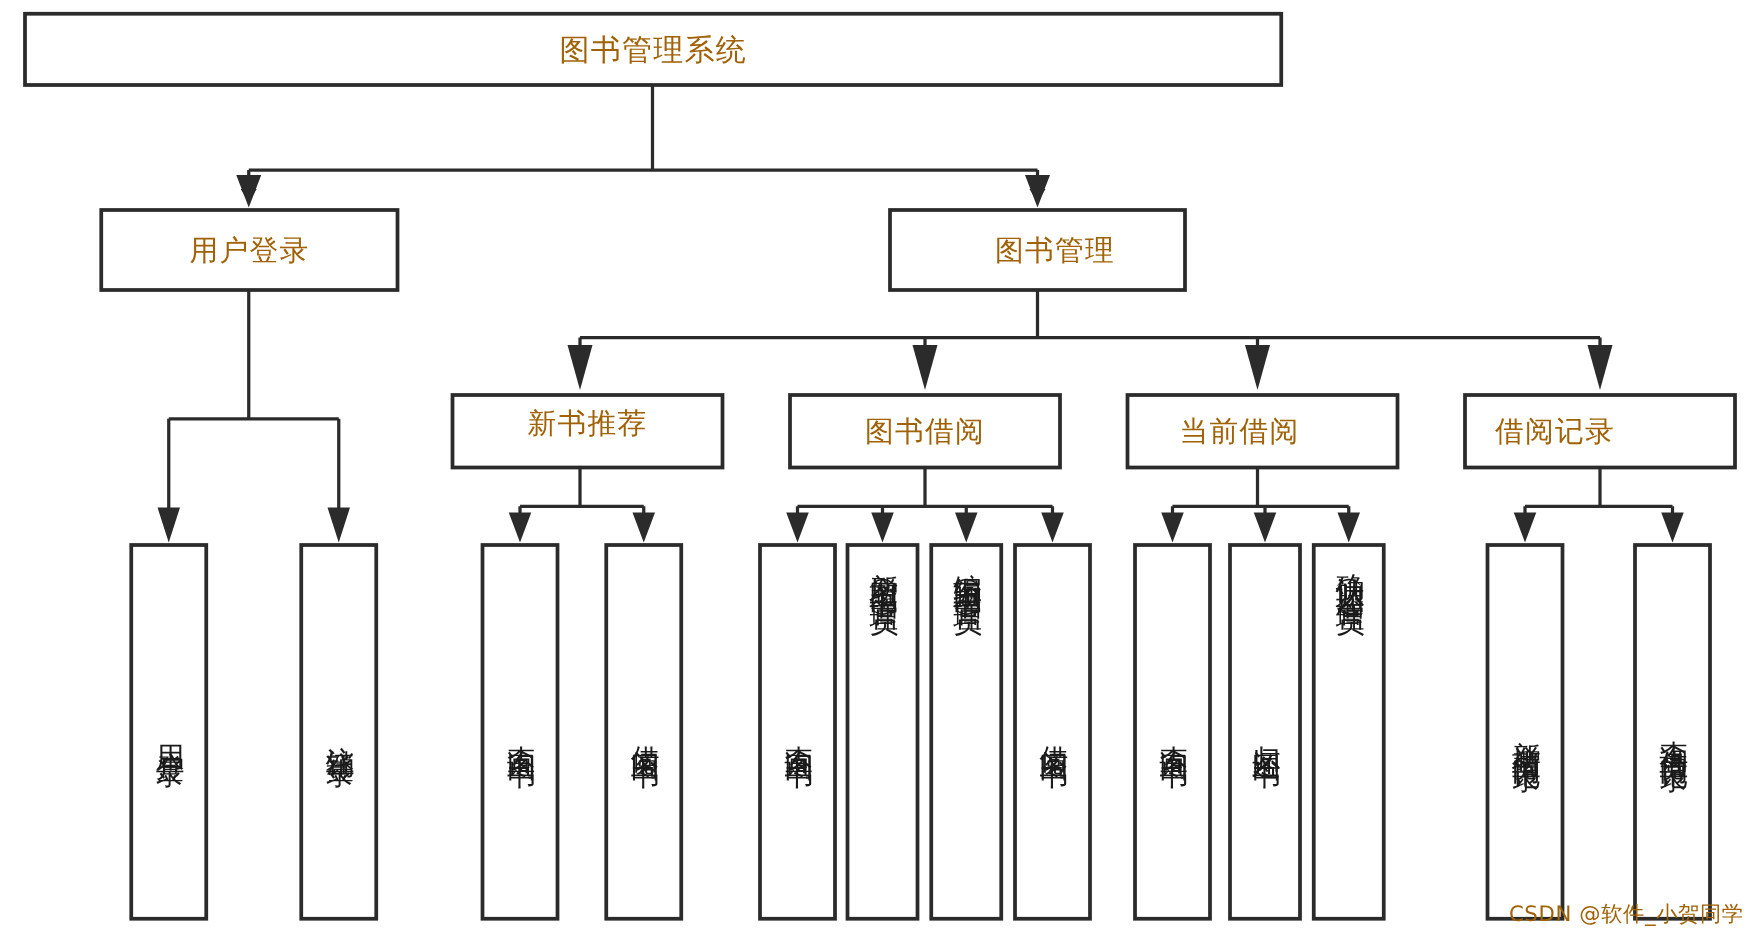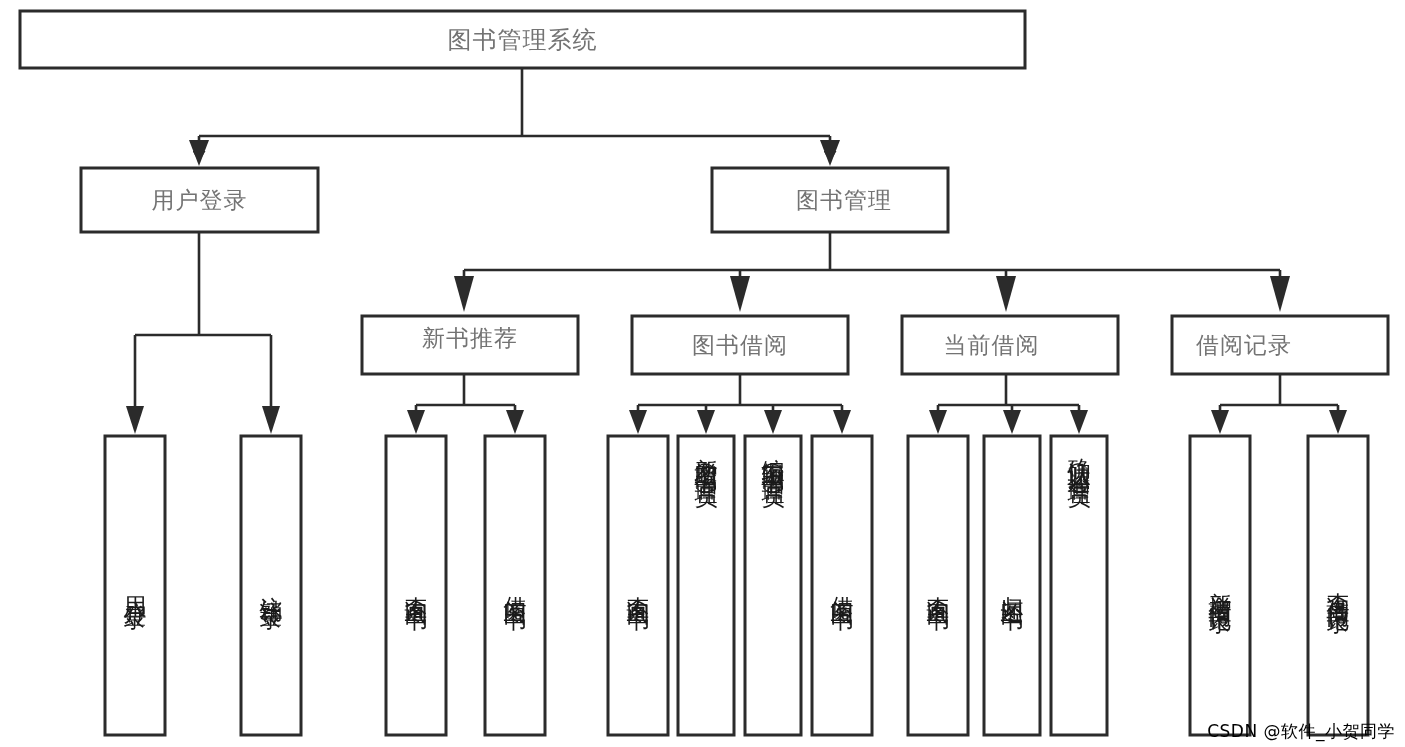--- a/index.html
+++ b/index.html
@@ -61,34 +61,34 @@
   .hlabel-wrap {
     position: absolute;
     display: flex;
     align-items: center;
     justify-content: center;
     pointer-events: none;
   }
   .hlabel-text {
     font-family: Liberation Sans, sans-serif;
     font-size: 23px;
-    color: #737373;
+    color: #a16207;
     letter-spacing: 1px;
     white-space: nowrap;
   }
   .root-label-text {
     font-size: 24px;
   }
   #watermark {
     position: absolute;
     right: 10px;
     bottom: 4px;
     font-family: "DejaVu Sans", "Liberation Sans", sans-serif;
     font-size: 17px;
-    color: #000000;
+    color: #a16207;
     letter-spacing: 0.5px;
     white-space: nowrap;
   }
 </style>
 </head>
 <body>
 
 <div id="diagram-root">
 
   <svg class="flowchart" viewBox="0 0 1405 747">

